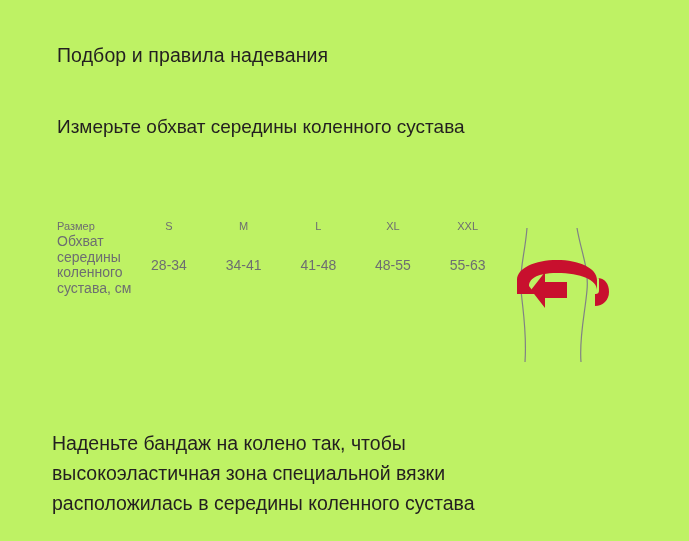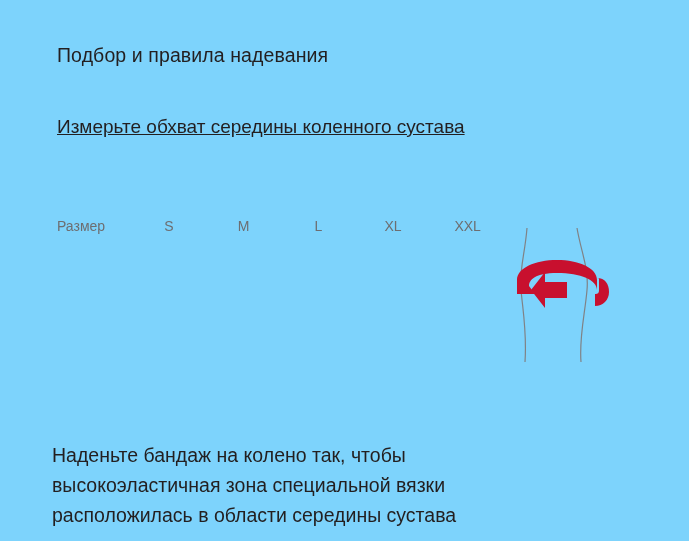--- a/index.html
+++ b/index.html
@@ -13,21 +13,21 @@
     font-family: "Liberation Sans", sans-serif;
     color: #231f20;
     overflow: hidden;
     position: relative;
   }
   .page {
     position: absolute;
     left: 0; top: 0;
     width: 689px;
     height: 541px;
-    background: #7dd3fc;
+    background: #bef264;
     box-sizing: border-box;
   }
   .heading {
     position: absolute;
     left: 57px;
     top: 44px;
     font-size: 19.5px;
     color: #231f20;
     letter-spacing: 0.1px;
   }
@@ -35,21 +35,20 @@
     position: absolute;
     left: 57px;
     top: 112px;
     font-size: 19px;
     line-height: 29px;
     color: #231f20;
     letter-spacing: 0px;
   }
   .instructions-top div {
     white-space: nowrap;
-    text-decoration: underline;
   }
   .table-block {
     position: absolute;
     left: 57px;
     top: 200px;
     width: 450px;
   }
   .table-title {
     font-size: 13.5px;
     font-weight: bold;
@@ -67,21 +66,21 @@
     padding: 0;
   }
   .rule-row td {
     border-top: 1px solid #bcbec0;
     height: 0;
     font-size: 0;
     line-height: 0;
   }
   .hdr-row td {
     padding: 13px 0 13px 0;
-    font-size: 14px;
+    font-size: 11px;
     color: #6d6e71;
     vertical-align: middle;
     margin-top: 43px;
   }
   .body-row td {
     padding: 12px 0 14px 0;
     font-size: 14px;
     color: #6d6e71;
     vertical-align: middle;
   }
@@ -100,21 +99,21 @@
   .knee-figure {
     position: absolute;
     left: 505px;
     top: 228px;
     width: 110px;
     height: 134px;
   }
   .instructions-bottom {
     position: absolute;
     left: 52px;
-    top: 440px;
+    top: 428px;
     font-size: 19.5px;
     line-height: 30px;
     color: #231f20;
   }
   .instructions-bottom div {
     white-space: nowrap;
   }
 </style>
 </head>
 <body>
@@ -138,20 +137,32 @@
         <td class="col-label">Размер</td>
         <td class="col-val">S</td>
         <td class="col-val">M</td>
         <td class="col-val">L</td>
         <td class="col-val">XL</td>
         <td class="col-val">XXL</td>
       </tr>
       <tr class="rule-row">
         <td colspan="6"></td>
       </tr>
+      <tr class="body-row">
+        <td class="col-label row-label-multiline">
+          <div>Обхват середины</div>
+          <div>коленного</div>
+          <div>сустава, см</div>
+        </td>
+        <td class="col-val">28-34</td>
+        <td class="col-val">34-41</td>
+        <td class="col-val">41-48</td>
+        <td class="col-val">48-55</td>
+        <td class="col-val">55-63</td>
+      </tr>
       <tr class="rule-row">
         <td colspan="6"></td>
       </tr>
     </tbody>
       </table>
   </div>
 
   <div class="knee-figure">
     <svg width="110" height="134" viewBox="0 0 110 134" xmlns="http://www.w3.org/2000/svg">
       <g fill="none" stroke="#808285" stroke-width="1.2">
@@ -163,16 +174,16 @@
         <path d="M12 52 L 12 66 L 30 66 L 24 58 L 24 52 Z"></path>
         <path d="M40 44 L 26 62 L 40 80 L 40 70 L 62 70 L 62 54 L 40 54 Z"></path>
         <path d="M92 50 C 100 50, 104 56, 104 64 C 104 72, 98 78, 90 78 L 90 66 C 93 66, 94 65, 94 62 L 94 50 Z"></path>
       </g>
     </svg>
   </div>
 
   <div class="instructions-bottom">
     <div>Наденьте бандаж на колено так, чтобы</div>
     <div>высокоэластичная зона специальной вязки</div>
-    <div>расположилась в области середины сустава</div>
+    <div>расположилась в середины коленного сустава</div>
   </div>
 
 </div>
 
 </body></html>

